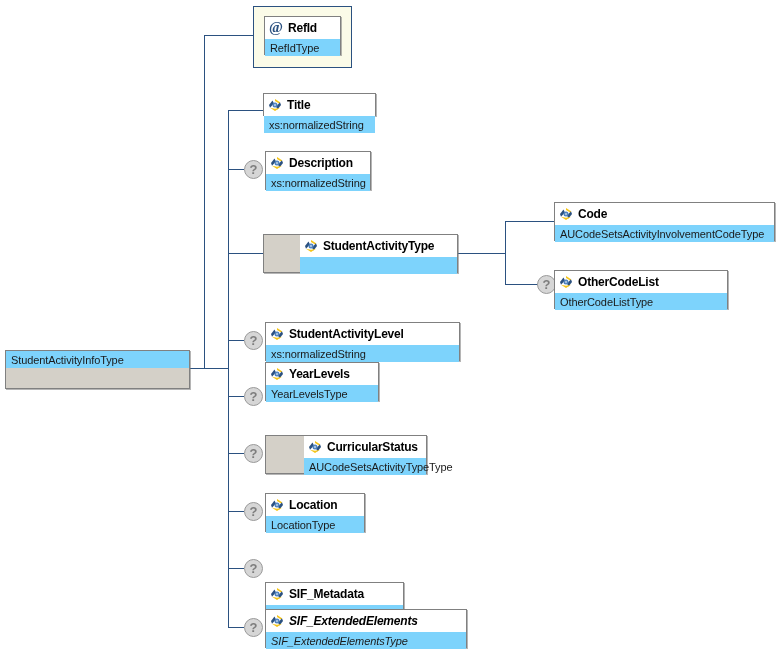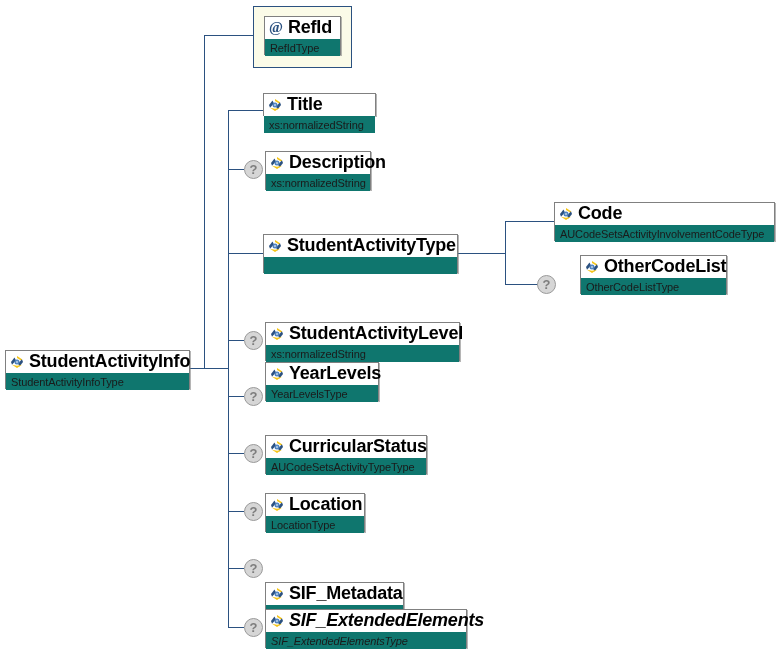--- a/index.html
+++ b/index.html
@@ -33,32 +33,32 @@
     background:#ffffff;
     border-bottom:1px solid #ffffff;
     height:22px;
     display:flex;
     align-items:center;
     padding:0 6px 0 4px;
     white-space:nowrap;
   }
   .node .type-row{
     box-sizing:border-box;
-    background:#0f766e;
+    background:#7dd3fc;
     height:17px;
     display:flex;
     align-items:center;
     padding:0 6px 0 5px;
     font-size:11px;
     color:#1a1a1a;
     letter-spacing:-0.1px;
     white-space:nowrap;
   }
   .node .label{
-    font-size:18px;
+    font-size:12px;
     font-weight:bold;
     color:#000000;
     letter-spacing:-0.2px;
   }
 
   
   .el-icon{
     position:relative;
     width:14px;height:14px;
     margin-right:5px;
@@ -121,33 +121,20 @@
   <div class="line h" style="left:228px;top:511px;width:16px;"></div>
   <div class="line h" style="left:228px;top:568px;width:16px;"></div>
   <div class="line h" style="left:228px;top:627px;width:16px;"></div>
 
   <div class="line h" style="left:458px;top:253px;width:48px;"></div>
   <div class="line v" style="left:505px;top:221px;height:63px;"></div>
   <div class="line h" style="left:505px;top:221px;width:50px;"></div>
   <div class="line h" style="left:505px;top:284px;width:33px;"></div>
 
   <div class="node" style="left:5px;top:350px;width:185px;height:39px;">
-    <div class="name-row">
-      <span class="el-icon">
-        <svg width="14" height="14" viewBox="0 0 14 14">
-          <path d="M7 1 L12 4.2 L12 6 L7 3 Z" fill="#f5c518"></path>
-          <path d="M12 4.2 L13 7 L9.5 11.5 L8 8.5 Z" fill="#2b5180"></path>
-          <path d="M1 7 L4.5 2.5 L6 5.5 L2 9.8 Z" fill="#2b5180"></path>
-          <path d="M2 9.8 L7 13 L12 9.8 L7 10.8 Z" fill="#f5c518"></path>
-          <circle cx="7" cy="7" r="2.5" fill="#4a7fbd"></circle>
-          <circle cx="7" cy="7" r="1.2" fill="#ffffff" opacity=".5"></circle>
-        </svg>
-      </span>
-      <span class="label">StudentActivityInfo</span>
-    </div>
     <div class="type-row">StudentActivityInfoType</div>
   </div>
 
   <div class="attr-frame" style="left:253px;top:6px;width:99px;height:62px;"></div>
   <div class="node" style="left:264px;top:16px;width:77px;height:39px;">
     <div class="name-row">
       <span class="at-icon">@</span>
       <span class="label">RefId</span>
     </div>
     <div class="type-row">RefIdType</div>
@@ -181,21 +168,21 @@
             <path d="M2 9.8 L7 13 L12 9.8 L7 10.8 Z" fill="#f5c518"></path>
             <circle cx="7" cy="7" r="2.5" fill="#4a7fbd"></circle>
             <circle cx="7" cy="7" r="1.2" fill="#ffffff" opacity=".5"></circle>
           </svg>
       </span>
       <span class="label">Description</span>
     </div>
     <div class="type-row">xs:normalizedString</div>
   </div>
 
-  <div class="node" style="left:263px;top:234px;width:195px;height:39px;">
+  <div class="node" style="left:263px;top:234px;width:195px;height:39px;padding-left:36px;">
     <div class="name-row">
       <span class="el-icon">
         <svg width="14" height="14" viewBox="0 0 14 14">
             <path d="M7 1 L12 4.2 L12 6 L7 3 Z" fill="#f5c518"></path>
             <path d="M12 4.2 L13 7 L9.5 11.5 L8 8.5 Z" fill="#2b5180"></path>
             <path d="M1 7 L4.5 2.5 L6 5.5 L2 9.8 Z" fill="#2b5180"></path>
             <path d="M2 9.8 L7 13 L12 9.8 L7 10.8 Z" fill="#f5c518"></path>
             <circle cx="7" cy="7" r="2.5" fill="#4a7fbd"></circle>
             <circle cx="7" cy="7" r="1.2" fill="#ffffff" opacity=".5"></circle>
           </svg>
@@ -216,21 +203,21 @@
             <circle cx="7" cy="7" r="2.5" fill="#4a7fbd"></circle>
             <circle cx="7" cy="7" r="1.2" fill="#ffffff" opacity=".5"></circle>
           </svg>
       </span>
       <span class="label">Code</span>
     </div>
     <div class="type-row">AUCodeSetsActivityInvolvementCodeType</div>
   </div>
 
   <div class="opt" style="left:537px;top:275px;">?</div>
-  <div class="node" style="left:554px;top:255px;width:147px;height:39px;margin-left:26px;">
+  <div class="node" style="left:554px;top:270px;width:174px;height:39px;">
     <div class="name-row">
       <span class="el-icon">
         <svg width="14" height="14" viewBox="0 0 14 14">
             <path d="M7 1 L12 4.2 L12 6 L7 3 Z" fill="#f5c518"></path>
             <path d="M12 4.2 L13 7 L9.5 11.5 L8 8.5 Z" fill="#2b5180"></path>
             <path d="M1 7 L4.5 2.5 L6 5.5 L2 9.8 Z" fill="#2b5180"></path>
             <path d="M2 9.8 L7 13 L12 9.8 L7 10.8 Z" fill="#f5c518"></path>
             <circle cx="7" cy="7" r="2.5" fill="#4a7fbd"></circle>
             <circle cx="7" cy="7" r="1.2" fill="#ffffff" opacity=".5"></circle>
           </svg>
@@ -270,21 +257,21 @@
             <circle cx="7" cy="7" r="2.5" fill="#4a7fbd"></circle>
             <circle cx="7" cy="7" r="1.2" fill="#ffffff" opacity=".5"></circle>
           </svg>
       </span>
       <span class="label">YearLevels</span>
     </div>
     <div class="type-row">YearLevelsType</div>
   </div>
 
   <div class="opt" style="left:244px;top:444px;">?</div>
-  <div class="node" style="left:265px;top:435px;width:162px;height:39px;">
+  <div class="node" style="left:265px;top:435px;width:162px;height:39px;padding-left:38px;">
     <div class="name-row">
       <span class="el-icon">
         <svg width="14" height="14" viewBox="0 0 14 14">
             <path d="M7 1 L12 4.2 L12 6 L7 3 Z" fill="#f5c518"></path>
             <path d="M12 4.2 L13 7 L9.5 11.5 L8 8.5 Z" fill="#2b5180"></path>
             <path d="M1 7 L4.5 2.5 L6 5.5 L2 9.8 Z" fill="#2b5180"></path>
             <path d="M2 9.8 L7 13 L12 9.8 L7 10.8 Z" fill="#f5c518"></path>
             <circle cx="7" cy="7" r="2.5" fill="#4a7fbd"></circle>
             <circle cx="7" cy="7" r="1.2" fill="#ffffff" opacity=".5"></circle>
           </svg>

